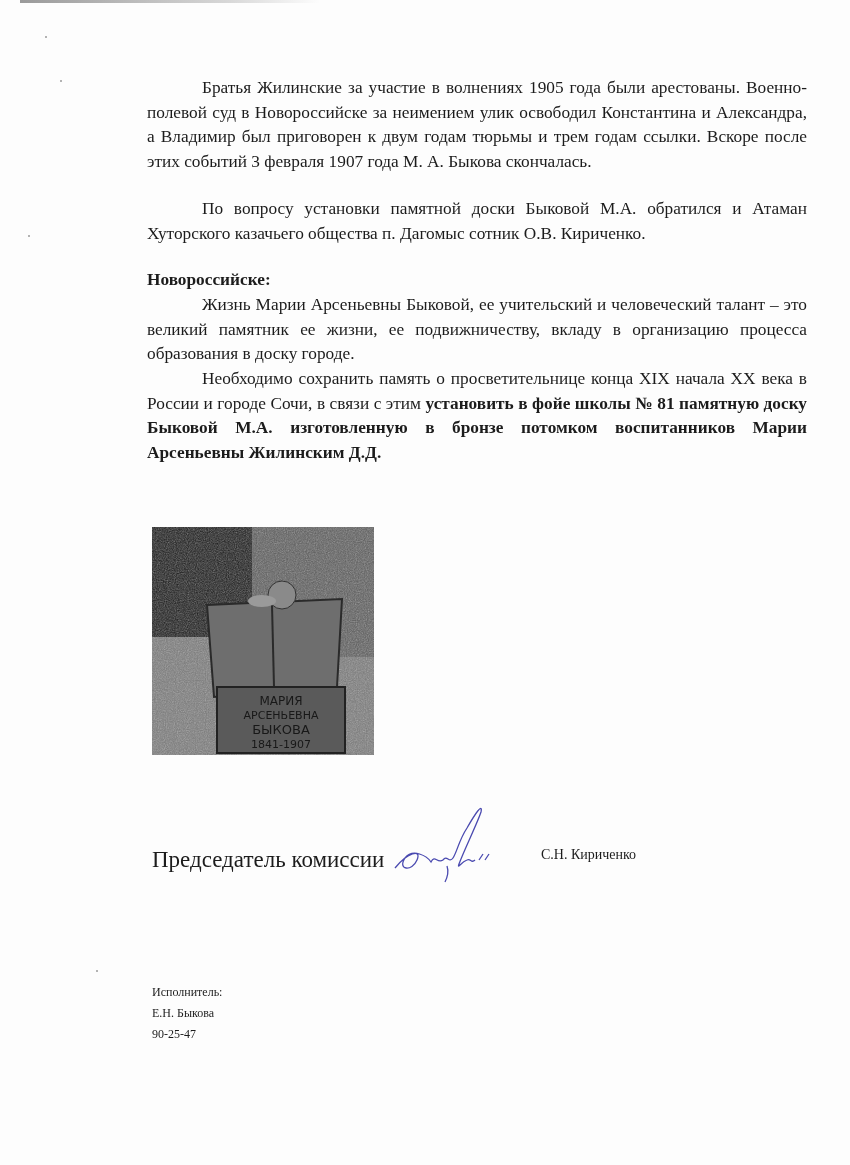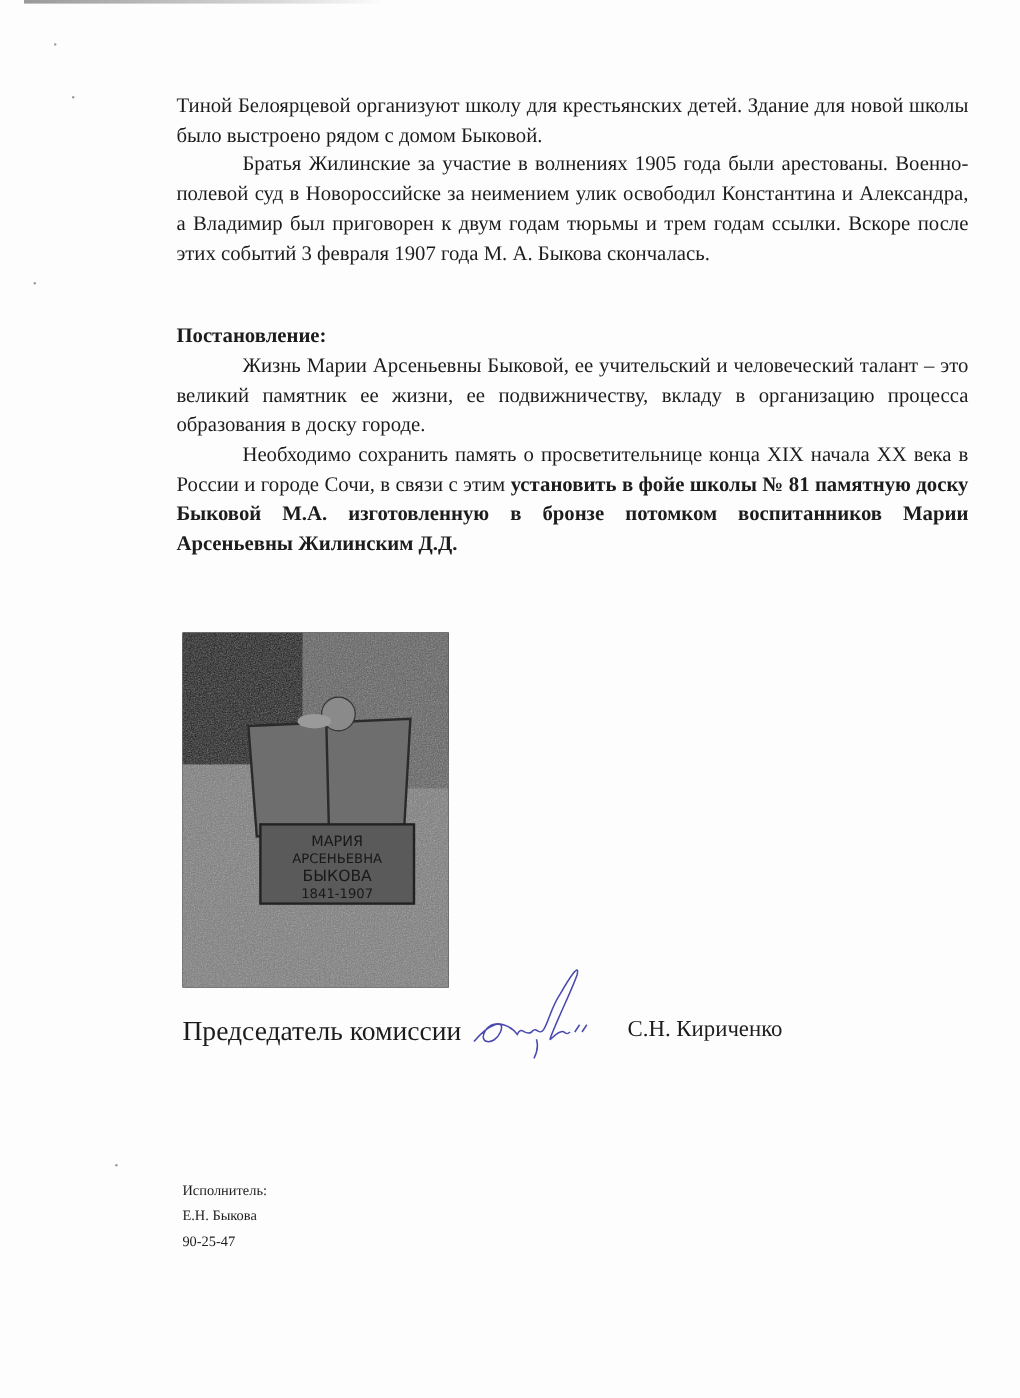--- a/index.html
+++ b/index.html
@@ -14,44 +14,44 @@
     background: linear-gradient(90deg, #9a9a9a, #d8d8d8 70%, #fdfdfd);
   }
   .speck { position: absolute; width: 2px; height: 2px; background: #9a9a9a; border-radius: 1px; }
   .page { position: absolute; left: 147px; top: 76px; width: 660px; }
   p { margin: 0; font-size: 17.3px; line-height: 24.7px; text-align: justify; }
   .indent { text-indent: 55px; }
   .gap { height: 22px; }
   .heading { font-weight: bold; font-size: 17.3px; line-height: 24.7px; }
   .bold { font-weight: bold; }
   .photo {
-    position: absolute; left: 152px; top: 527px; width: 222px; height: 296px;
+    position: absolute; left: 152px; top: 527px; width: 222px; height: 228px;
     background: #2b2b2b; overflow: hidden;
   }
   .sig-row { position: absolute; top: 843px; left: 152px; width: 560px; height: 40px; }
   .sig-label { position: absolute; left: 0; top: 4px; font-size: 23px; }
-  .sig-name  { position: absolute; left: 371px; top: 4px; font-size: 19px; }
+  .sig-name  { position: absolute; left: 389px; top: 4px; font-size: 14px; }
   .signature { position: absolute; left: 235px; top: -45px; width: 110px; height: 85px; }
   .executor { position: absolute; left: 152px; top: 982px; font-size: 12px; line-height: 21px; }
 </style>
 </head>
 <body>
 
 <div class="scan-edge-top"></div>
 <div class="speck" style="left:45px;top:36px"></div>
 <div class="speck" style="left:28px;top:235px"></div>
 <div class="speck" style="left:96px;top:970px"></div>
 <div class="speck" style="left:60px;top:80px"></div>
 
 <div class="page">
-  <p>Тиной Белоярцевой организуют школу для крестьянских детей. Здание для новой школы было выстроено рядом с домом Быковой.</p>
   <p class="indent">Братья Жилинские  за участие в волнениях 1905 года были арестованы. Военно-полевой суд в Новороссийске за неимением улик освободил Константина и Александра, а Владимир был приговорен к двум годам тюрьмы и трем годам ссылки. Вскоре после этих событий 3 февраля 1907 года М. А. Быкова скончалась.</p>
   <div class="gap"></div>
+  <p class="indent">По вопросу установки памятной доски Быковой М.А. обратился  и Атаман Хуторского казачьего общества п. Дагомыс сотник О.В. Кириченко.</p>
   <div class="gap"></div>
-  <div class="heading">Постановление:</div>
+  <div class="heading">Новороссийске:</div>
   <p class="indent">Жизнь Марии Арсеньевны Быковой, ее учительский и человеческий талант – это великий памятник ее жизни, ее подвижничеству, вкладу в организацию процесса образования в доску городе.</p>
   <p class="indent"><span>Необходимо сохранить память о просветительнице конца XIX начала XX века в России и городе Сочи, в связи с этим </span><span class="bold">установить в фойе школы № 81 памятную доску Быковой М.А. изготовленную в бронзе потомком воспитанников Марии Арсеньевны Жилинским Д.Д.</span></p>
 </div>
 
 <div class="photo">
   <svg width="222" height="296" viewBox="0 0 222 296">
     <defs>
       <filter id="grain">
           <feTurbulence type="fractalNoise" baseFrequency="0.9" numOctaves="2" seed="3"></feTurbulence>
           <feColorMatrix type="saturate" values="0"></feColorMatrix>

